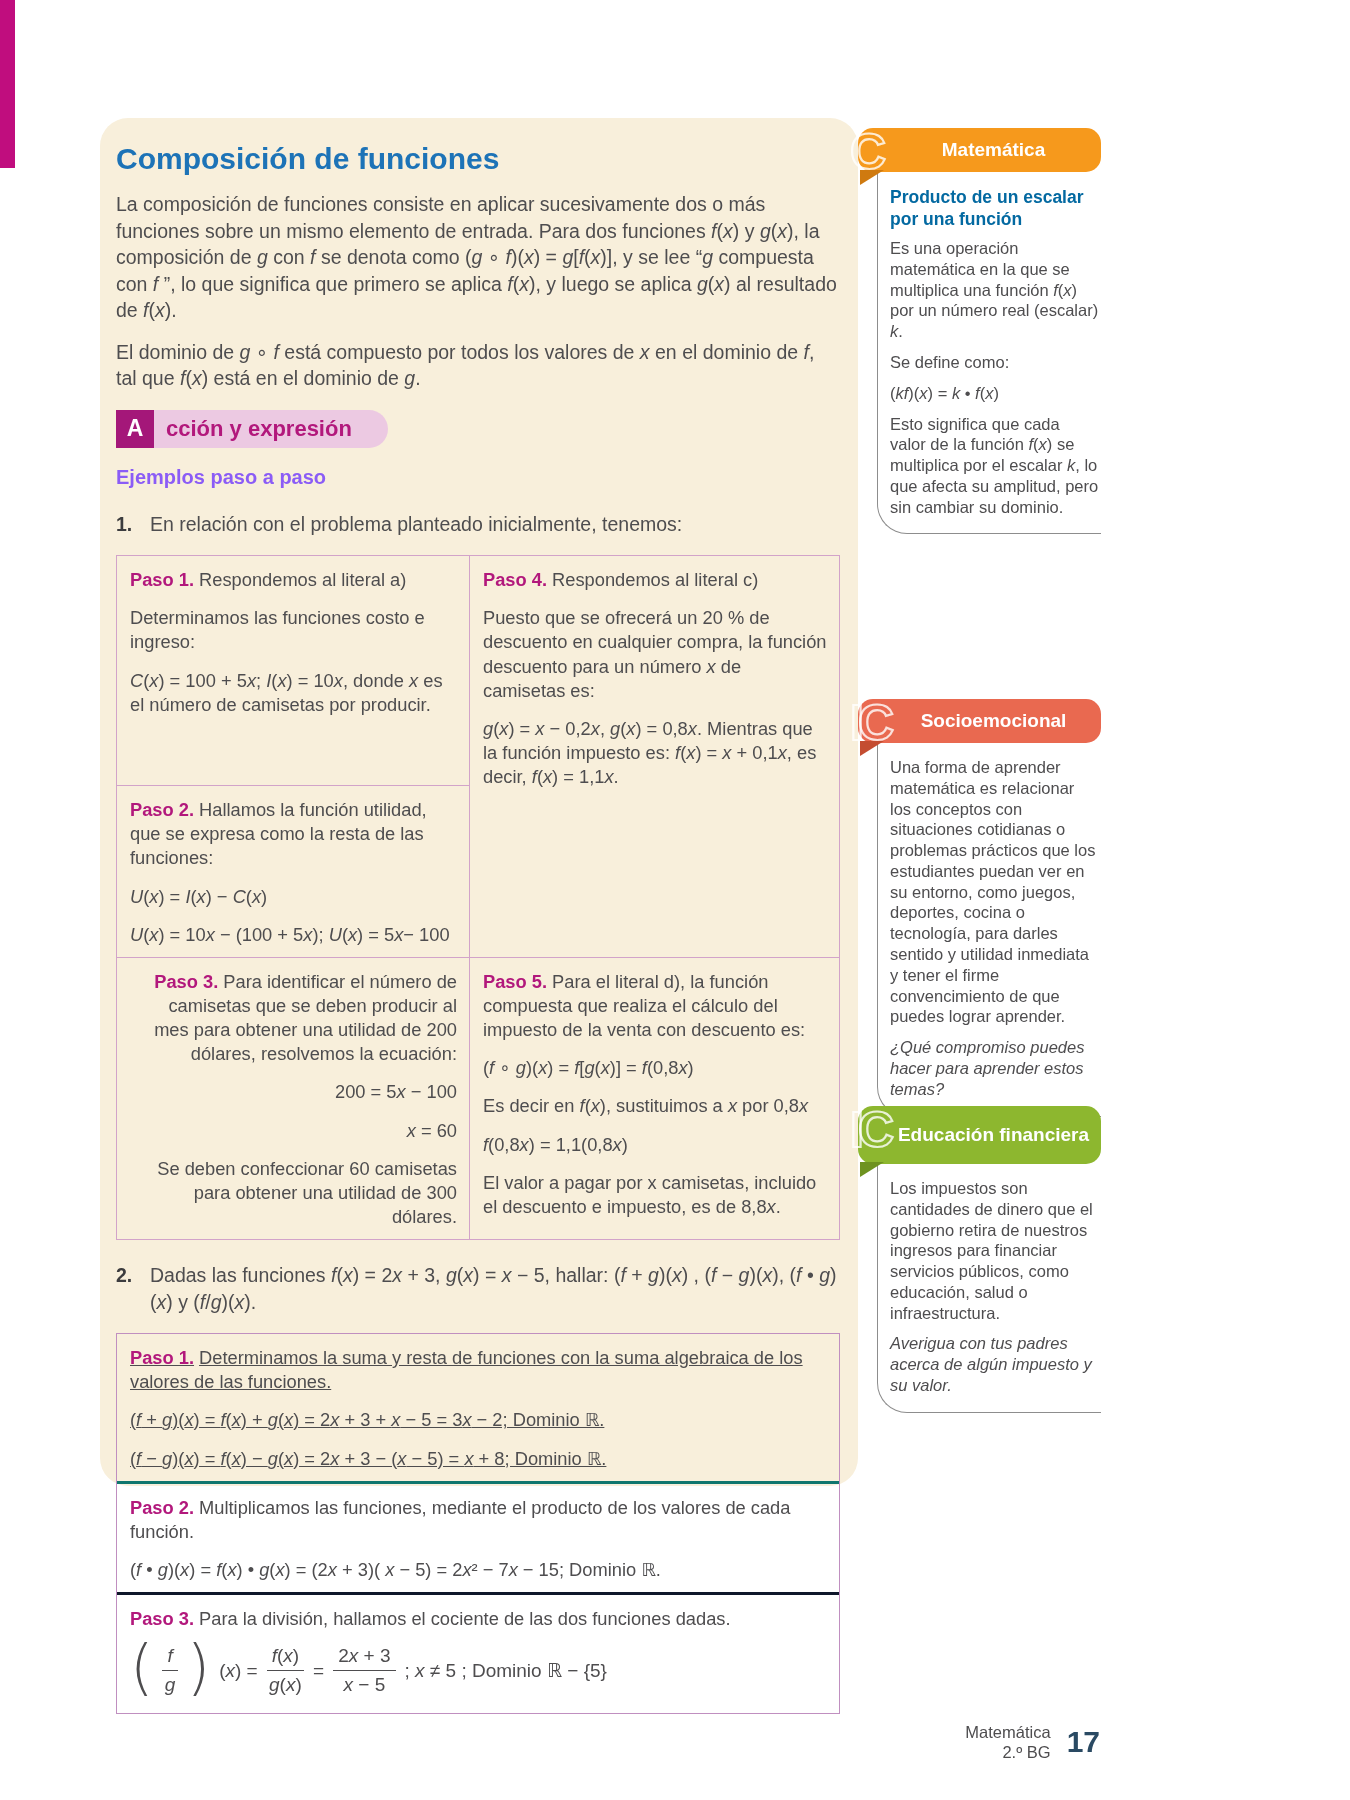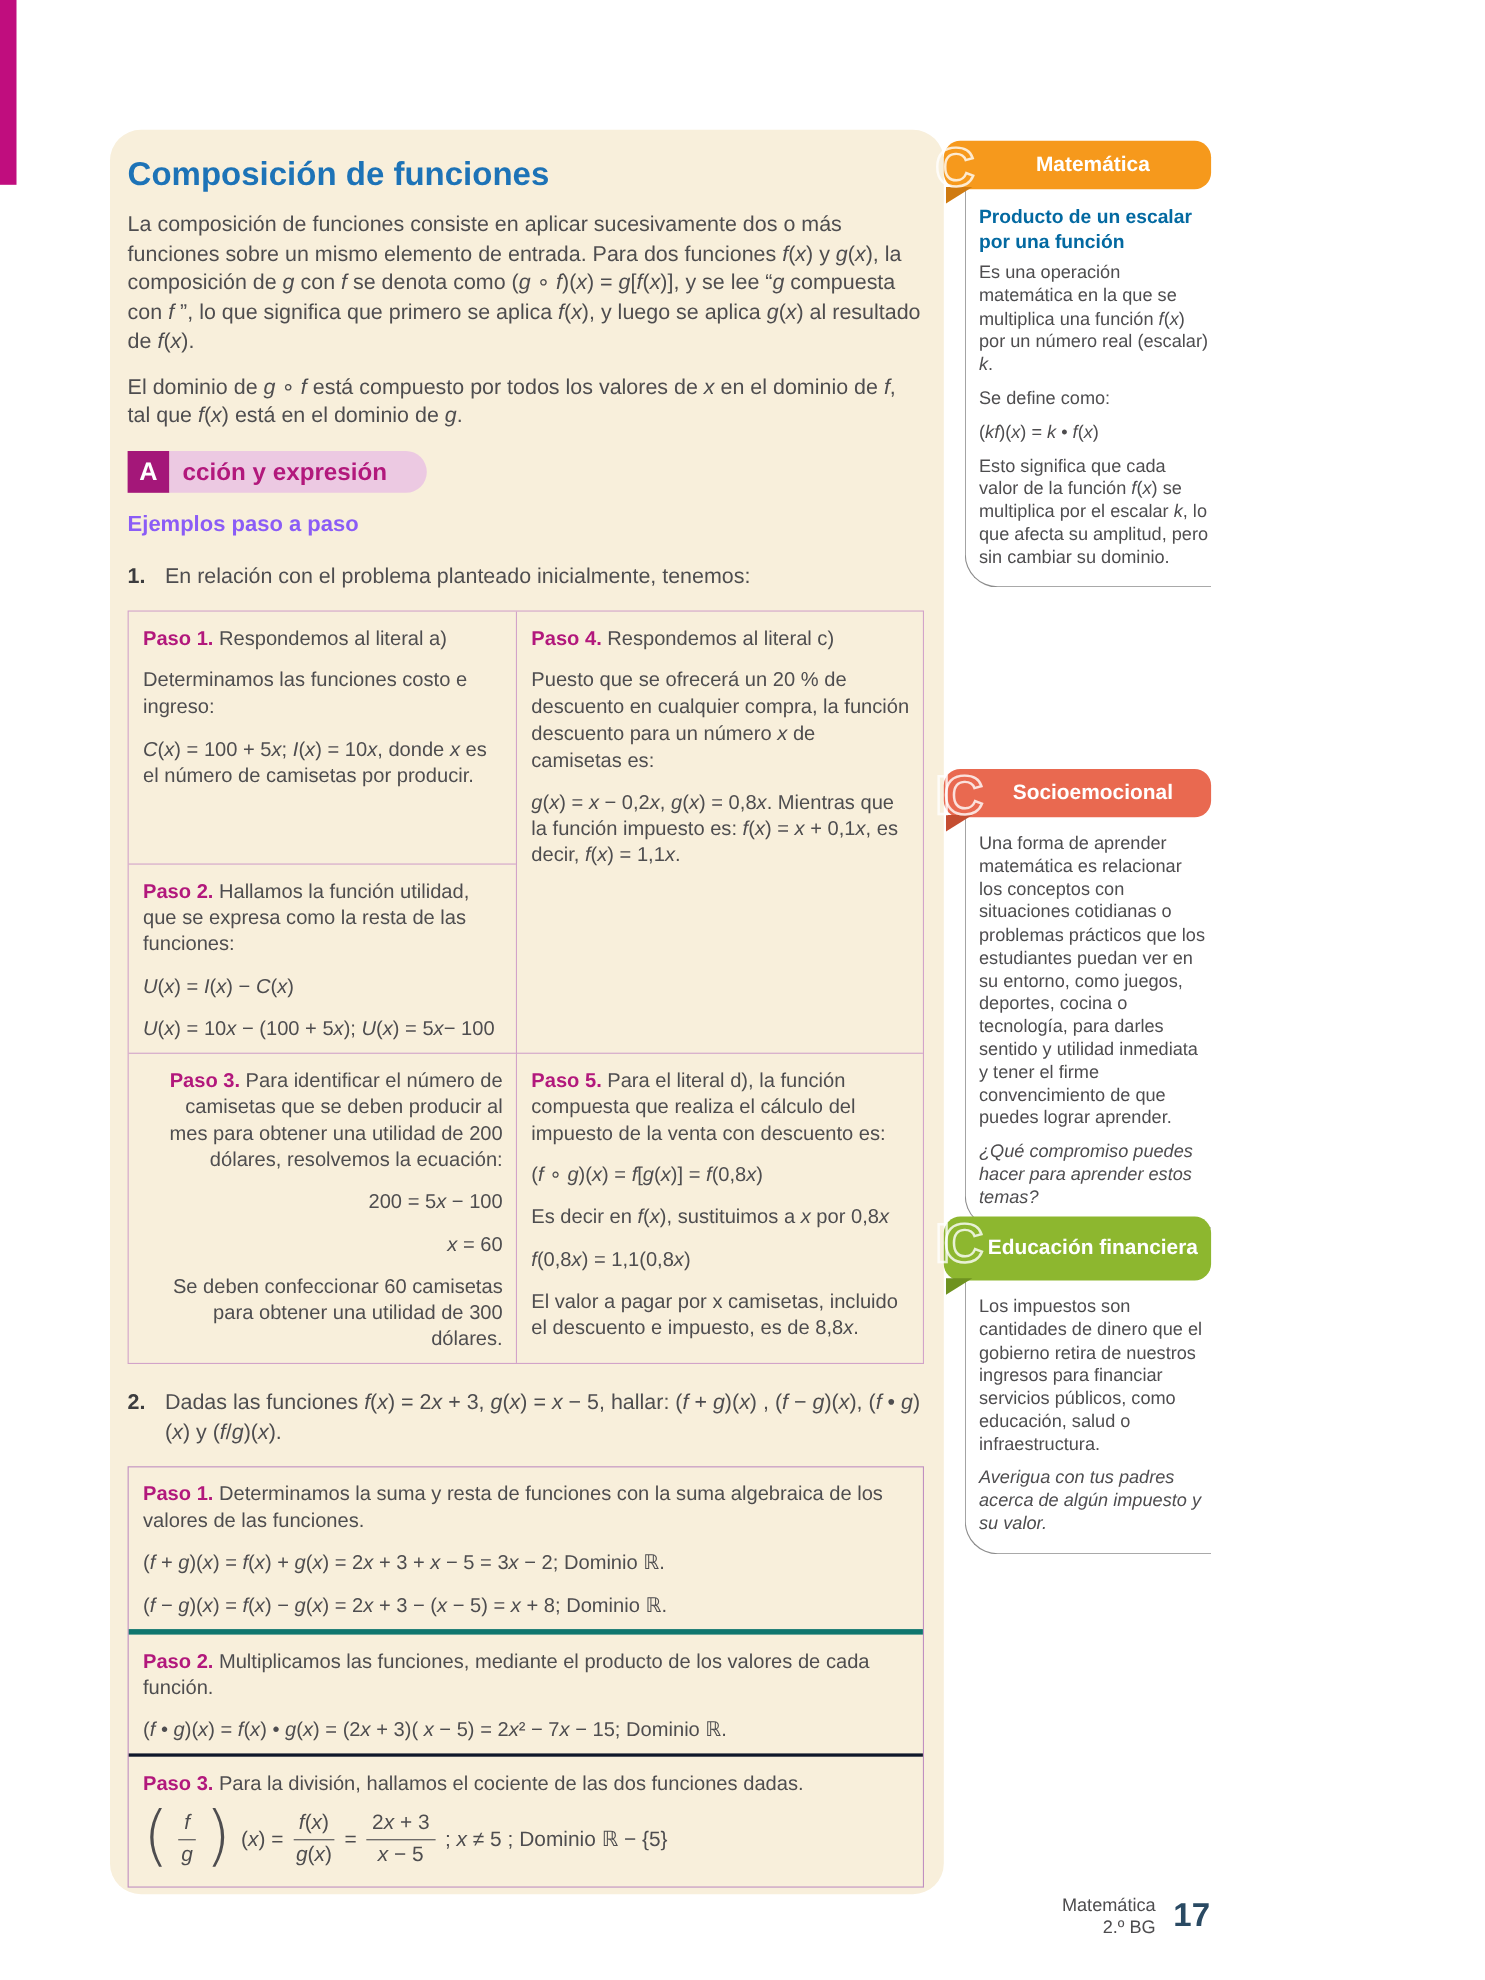--- a/index.html
+++ b/index.html
@@ -9,21 +9,21 @@
     color:#4e4d4f;
   }
   i{font-style:italic;}
   .page{position:absolute;inset:0;overflow:hidden;}
 
   
   .corner-strip{position:absolute;left:0;top:0;width:15px;height:168px;background:#c00d7e;}
 
   
   .panel{
-    position:absolute;left:100px;top:118px;width:758px;height:1604px;
+    position:absolute;left:100px;top:118px;width:758px;height:1368px;
     background:#f8efdb;border-radius:28px;
     padding:24px 18px 16px 16px;box-sizing:border-box;
   }
   .title{font-size:30px;line-height:1.1;color:#1d73b7;margin:0 0 16px;font-weight:bold;}
   .bodyp{font-size:19.5px;line-height:1.36;margin:0 0 15px;}
 
   .banner{display:flex;align-items:stretch;height:38px;width:272px;margin:18px 0 18px;}
   .banner-a{
     width:38px;flex:none;background:#a41779;color:#fff;font-weight:bold;font-size:23px;
     display:flex;align-items:center;justify-content:center;
@@ -45,21 +45,21 @@
   .cell p{margin:0 0 14px;}
   .cell p:last-child{margin-bottom:0;}
   .paso{color:#b2187c;font-weight:bold;margin-right:5px;}
   .c1{grid-column:1;grid-row:1;border-bottom:1px solid #d2a3c9;min-height:230px;}
   .c2{grid-column:1;grid-row:2;border-bottom:1px solid #d2a3c9;min-height:132px;}
   .c3{grid-column:1;grid-row:3;min-height:258px;text-align:right;}
   .c4{grid-column:2;grid-row:1/3;border-left:1px solid #d2a3c9;border-bottom:1px solid #d2a3c9;}
   .c5{grid-column:2;grid-row:3;border-left:1px solid #d2a3c9;}
 
   .t2{grid-template-columns:1fr;border-color:#c08fc0;}
-  .r1{border-bottom:5px solid #0f766e;min-height:148px;padding-right:6px;}
+  .r1{border-bottom:3px solid #0f766e;min-height:148px;padding-right:6px;text-decoration:underline;}
   .r2{border-bottom:3px solid #0f172a;min-height:84px;padding-right:6px;}
   .r3{min-height:118px;}
 
   .fracline{display:flex;align-items:center;gap:9px;margin-top:10px;font-size:19px;}
   .frac{display:inline-flex;flex-direction:column;align-items:center;line-height:1.15;}
   .frac .fn{padding:0 5px 3px;border-bottom:1.6px solid #4e4d4f;}
   .frac .fd{padding-top:3px;}
   .paren{font-size:60px;font-weight:200;line-height:0.85;transform:translateY(-3px);font-family:"DejaVu Sans",sans-serif;}
 
   

